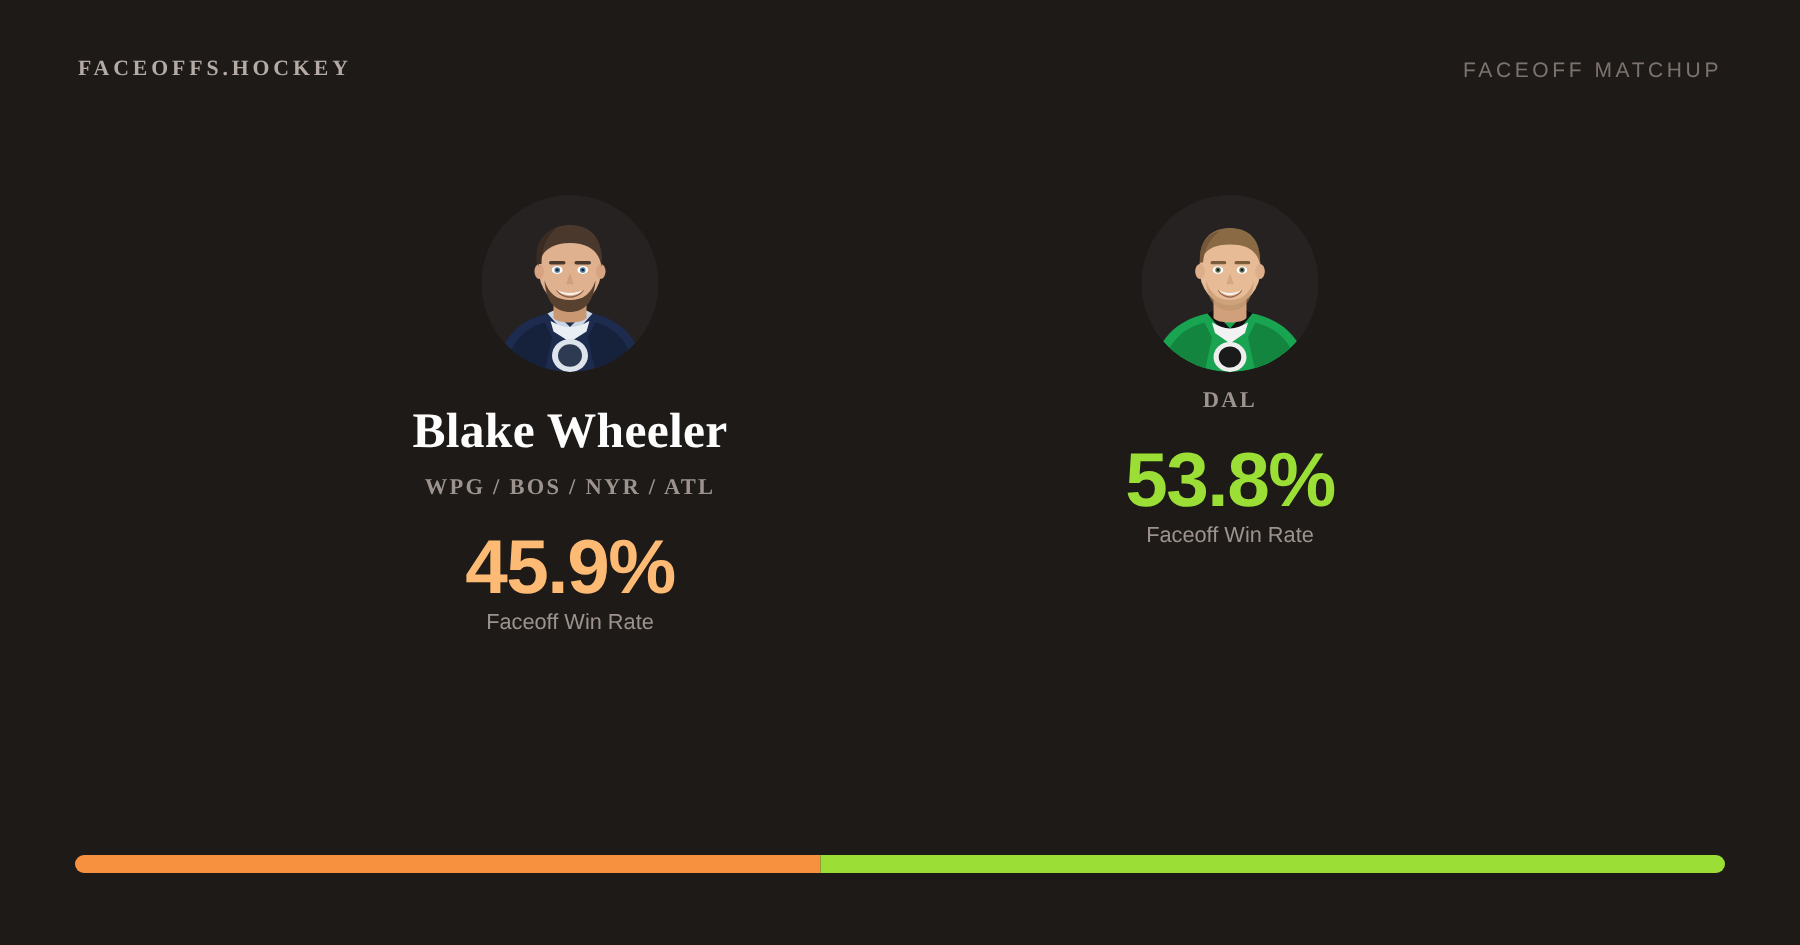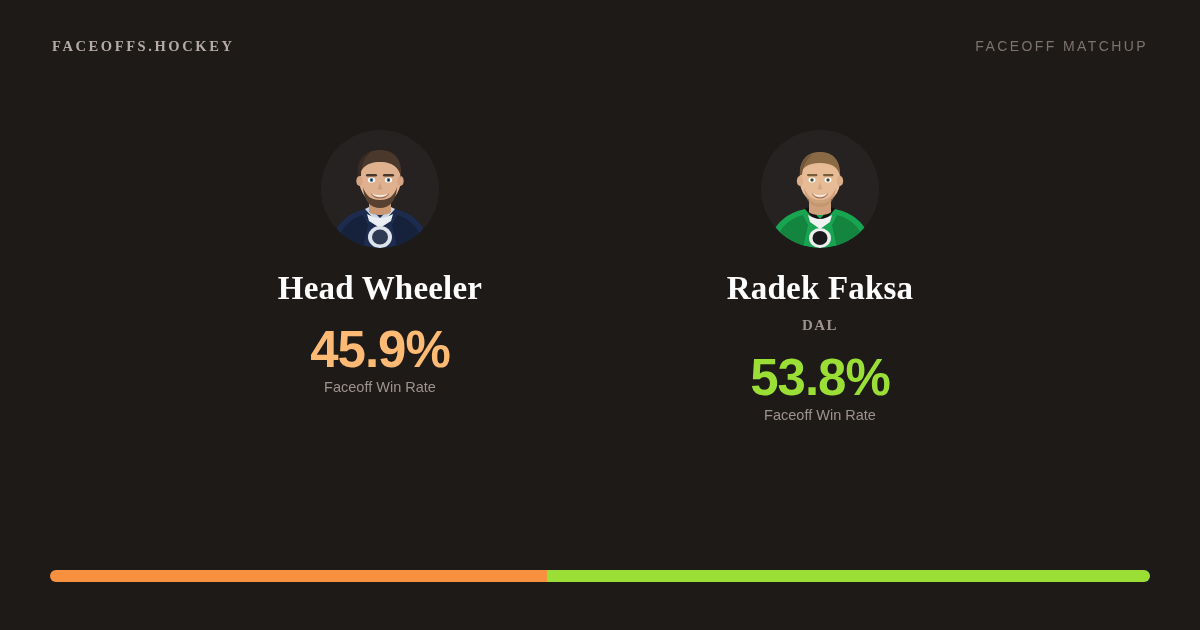--- a/index.html
+++ b/index.html
@@ -235,21 +235,22 @@
 
           <path d="M59 52 L56.5 59.5 L61.5 59.5 Z" fill="#cf9e7c"></path>
 
           <path d="M42 57 C43 72 50 78 59 78 C68 78 75 72 76 57 C73 66 68 70 59 70 C50 70 45 66 42 57 Z" fill="#59412f"></path>
 
           <path d="M50 63 C54 68 64 68 68 63 C64 66 54 66 50 63 Z" fill="#f6f2ee"></path>
           <path d="M50 63 C54 69 64 69 68 63 L68 64 C64 70 54 70 50 64 Z" fill="#8a5f4a"></path>
         </g>
       </svg>
     </div>
-    <div class="player-name">Head Wheeler</div>
+    <div class="player-name">Blake Wheeler</div>
+    <div class="player-teams">WPG / BOS / NYR / ATL</div>
     <div class="player-pct" style="color:#fdba74">45.9%</div>
     <div class="player-pct-label">Faceoff Win Rate</div>
   </div>
 
 
   <div class="player">
     <div class="avatar">
       <svg viewBox="0 0 118 118" xmlns="http://www.w3.org/2000/svg">
         <defs>
           <clipPath id="rclip">
@@ -289,21 +290,20 @@
 
           <path d="M59 52 L56.5 59.5 L61.5 59.5 Z" fill="#d6a881"></path>
 
           <path d="M43 57 C44 71 50 77 59 77 C68 77 74 71 75 57 C72 66 67 70 59 70 C51 70 46 66 43 57 Z" fill="#b98f67" opacity="0.55"></path>
 
           <path d="M51 63 C55 68 63 68 67 63 C63 66 55 66 51 63 Z" fill="#f6f2ee"></path>
           <path d="M51 63 C55 69 63 69 67 63 L67 64 C63 70 55 70 51 64 Z" fill="#94684f"></path>
         </g>
       </svg>
     </div>
-    <div class="player-name">Radek Faksa</div>
     <div class="player-teams">DAL</div>
     <div class="player-pct" style="color:#9ade36">53.8%</div>
     <div class="player-pct-label">Faceoff Win Rate</div>
   </div>
 
 </div>
 
 <div class="probability">
   <div class="prob-bar">
     <div class="prob-seg-left" style="width: 45.2%; background: rgb(247, 145, 63);"></div>

